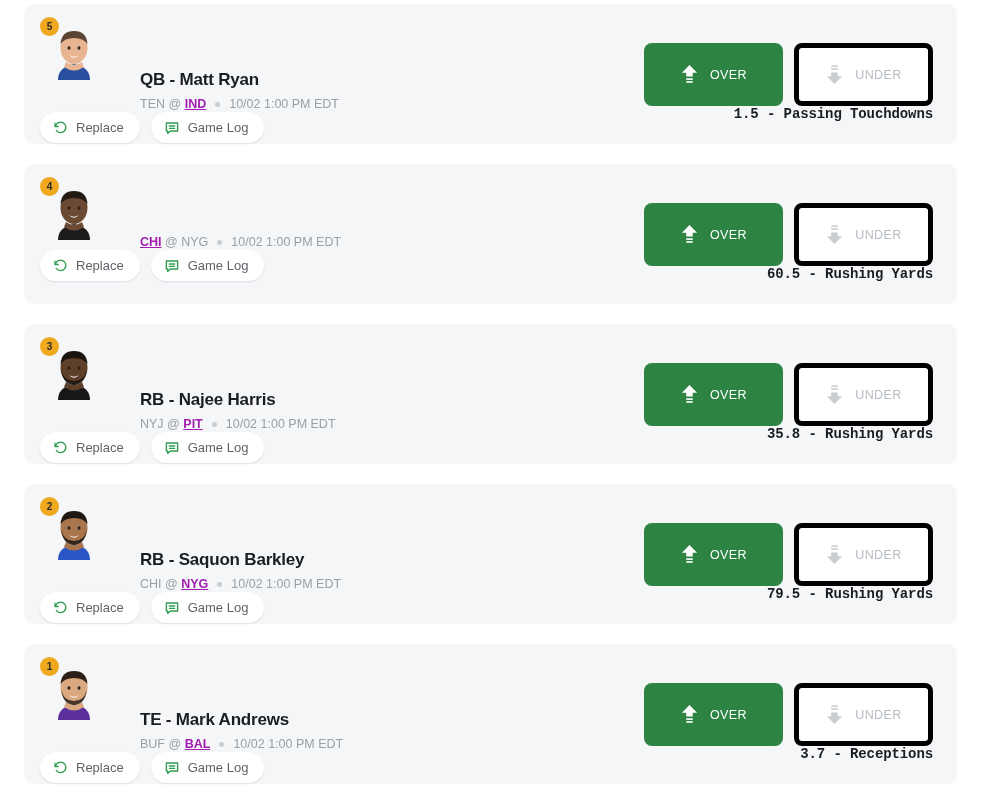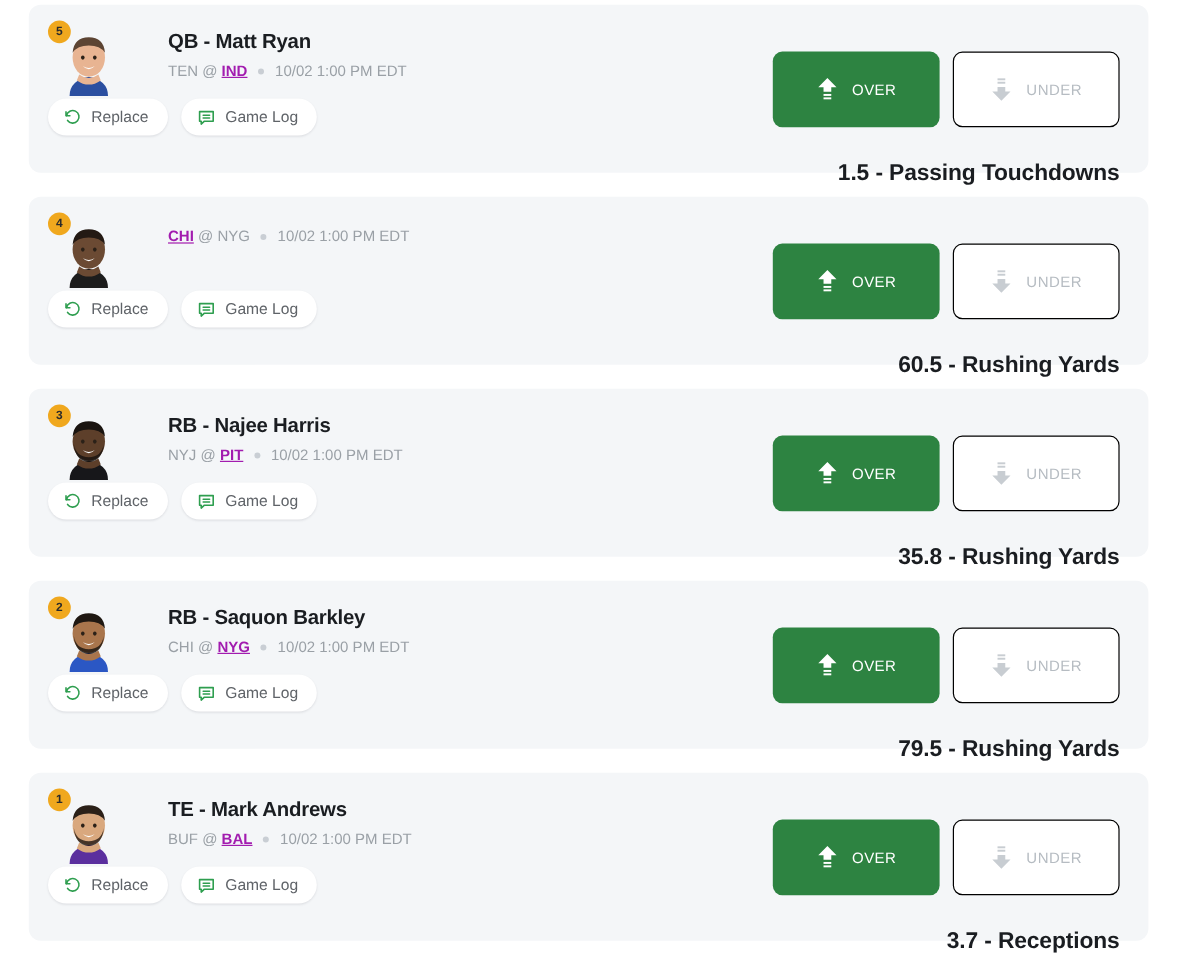--- a/index.html
+++ b/index.html
@@ -64,20 +64,21 @@
     left: 8px;
     top: 2px;
     width: 52px;
     height: 58px;
     overflow: hidden;
   }
   .avatar svg { display: block; }
   .namecol {
     padding-left: 38px;
     padding-top: 4px;
+    margin-top: 45px;
   }
   .pname {
     font-size: 17px;
     font-weight: bold;
     color: #1a1d21;
     letter-spacing: -0.2px;
     line-height: 1.3;
   }
   .meta {
     margin-top: 5px;
@@ -143,29 +144,30 @@
     border: none;
     font-family: "Liberation Sans", sans-serif;
   }
   .ou-over {
     background: #2d8341;
     color: #ffffff;
   }
   .ou-under {
     background: #ffffff;
     color: #b6bcc2;
-    border: 1px solid #000000;
+    border: 5px solid #000000;
   }
   .ou-btn svg { display: block; }
   .line {
-    margin-top: 28px;
-    font-size: 19px;
+    margin-top: 0;
+    font-size: 14px;
     font-weight: bold;
     color: #1a1d21;
     letter-spacing: -0.1px;
+    font-family: Liberation Mono, monospace;
   }
 </style>
 </head>
 <body>
 
 <div class="page" id="page">
     <div class="card">
       <div class="left">
         <div class="player-row">
           <div class="avatar-wrap">

